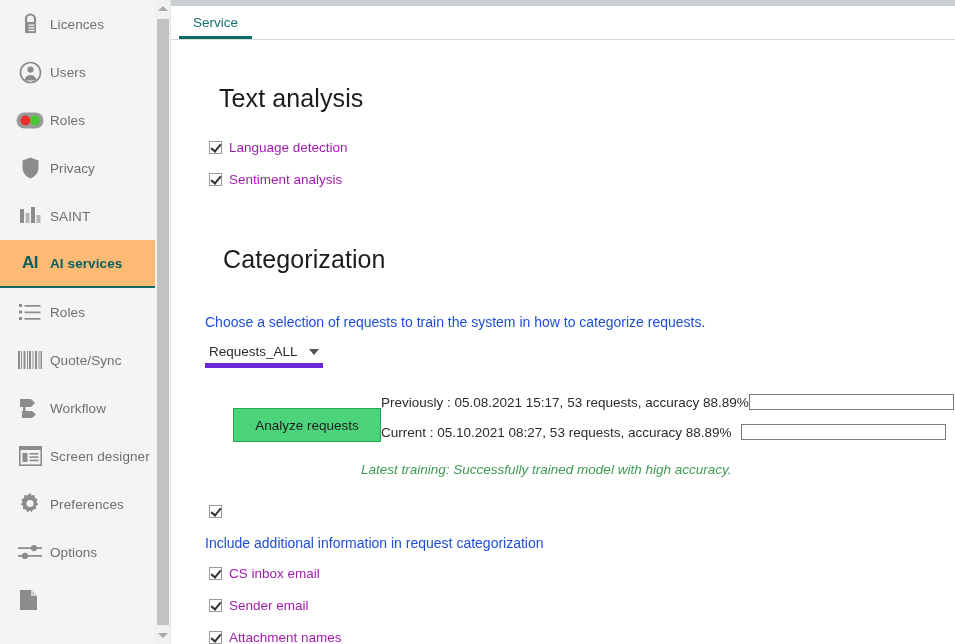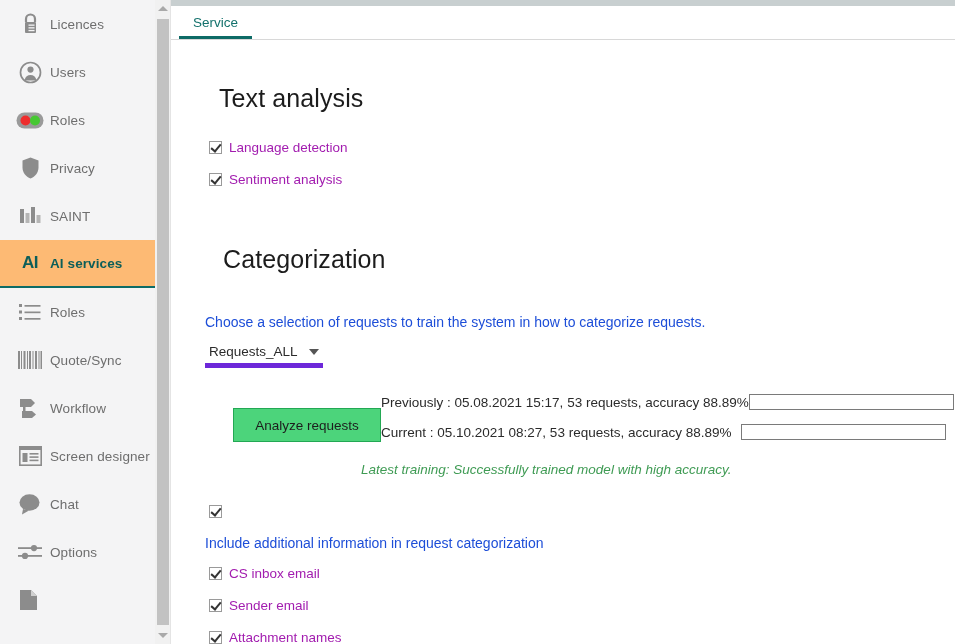--- a/index.html
+++ b/index.html
@@ -406,30 +406,30 @@
           <rect x="0.8" y="0.8" width="21.4" height="3.2" fill="#8c8c8c"></rect>
           <rect x="3.5" y="7" width="5" height="9" fill="#8c8c8c"></rect>
           <rect x="10.5" y="7" width="9" height="1.6" fill="#8c8c8c"></rect>
           <rect x="10.5" y="10.3" width="9" height="1.6" fill="#8c8c8c"></rect>
           <rect x="10.5" y="13.6" width="9" height="1.6" fill="#8c8c8c"></rect>
         </svg>
       </span>
       <span class="nav-label">Screen designer</span>
     </div>
 
-
-    <div class="nav-item">
-      <span class="nav-icon">
-        <svg width="24" height="22" viewBox="0 0 24 22">
-          <ellipse cx="11.5" cy="9.5" rx="10" ry="8.2" fill="#8c8c8c"></ellipse>
-          <path d="M5 16l-1 5.5 7-4z" fill="#8c8c8c"></path>
-        </svg>
-      </span>
-      <span class="nav-label">Chat</span>
-    </div>
+    <div class="nav-item">
+      <span class="nav-icon">
+        <svg width="22" height="22" viewBox="0 0 22 22">
+          <path d="M11 0l1.6 2.6 3-.6.3 3 2.8 1.2-1.3 2.8 1.9 2.4-2.5 1.7.3 3-3 .4-1.4 2.7L11 17.6 8.3 19.2 6.9 16.5l-3-.4.3-3L1.7 11.4l1.9-2.4L2.3 6.2 5.1 5l.3-3 3 .6z" fill="#8c8c8c"></path>
+          <circle cx="11" cy="10.5" r="3.6" fill="#f4f4f5"></circle>
+        </svg>
+      </span>
+      <span class="nav-label">Preferences</span>
+    </div>
+
 
     <div class="nav-item">
       <span class="nav-icon">
         <svg width="24" height="18" viewBox="0 0 24 18">
           <rect x="0" y="4.2" width="24" height="1.8" fill="#8c8c8c"></rect>
           <circle cx="16" cy="5.1" r="3.1" fill="#8c8c8c"></circle>
           <rect x="0" y="12" width="24" height="1.8" fill="#8c8c8c"></rect>
           <circle cx="7" cy="12.9" r="3.1" fill="#8c8c8c"></circle>
         </svg>
       </span>

